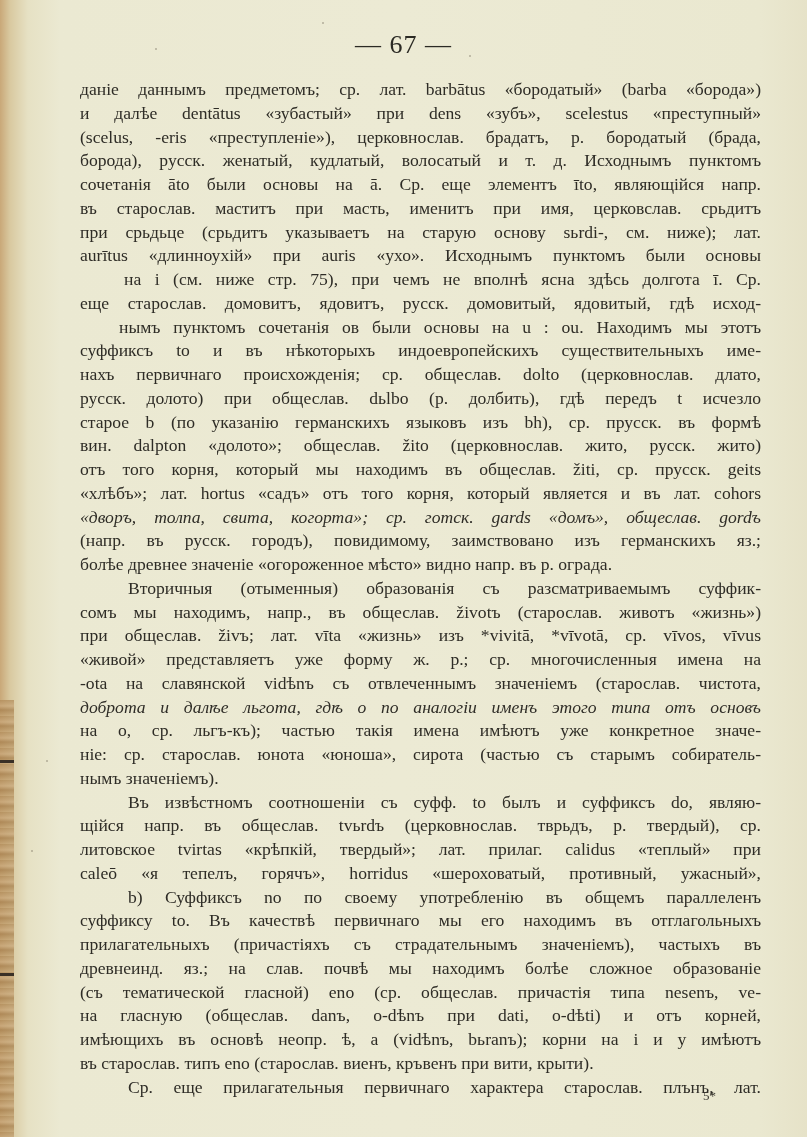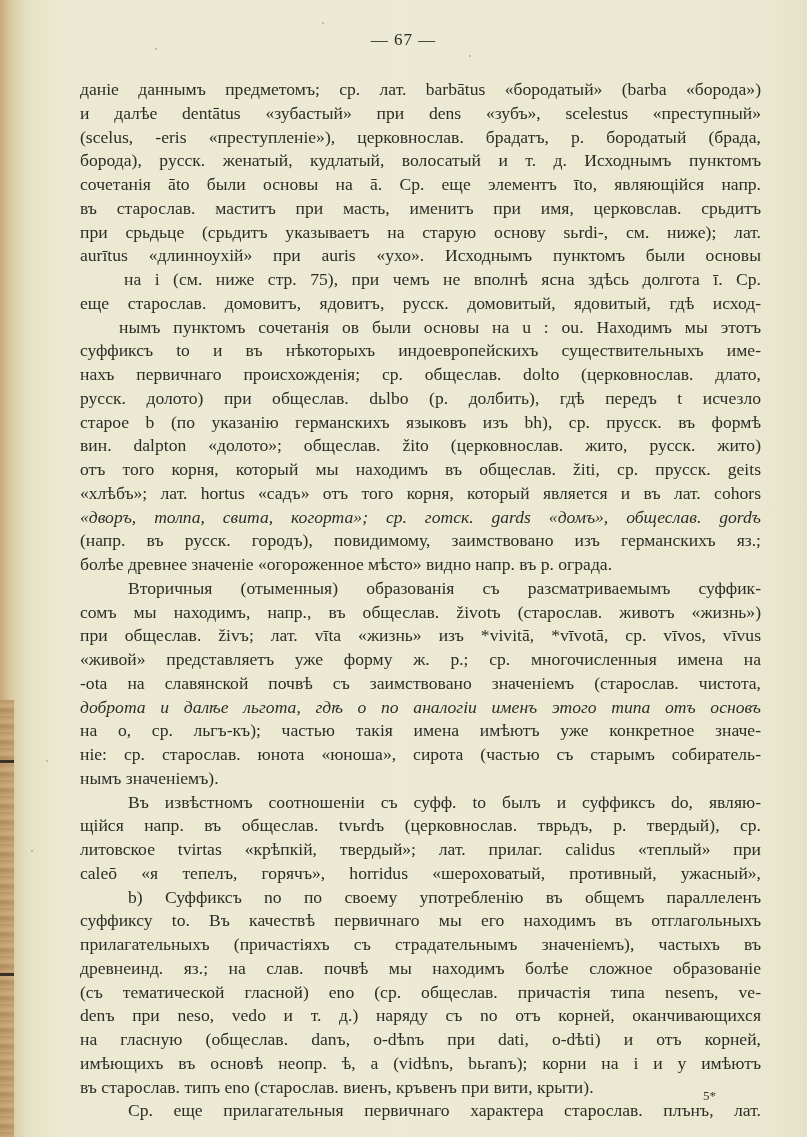--- a/index.html
+++ b/index.html
@@ -19,21 +19,21 @@
       background: repeating-linear-gradient(180deg, #b08a58 0px, #c9a77a 6px, #a67e4c 10px, #c2a070 16px);
       opacity: 0.75;
     }
     .binding-mark {
       position: absolute; left: 0; width: 14px; height: 3px; background: #3a3026;
     }
     .page-number {
       position: absolute; top: 30px; left: 0; width: 807px;
       text-align: center;
       font-family: "Liberation Serif", serif;
-      font-size: 17px; letter-spacing: 1px;
+      font-size: 26px; letter-spacing: 1px;
       color: #2b2a24;
     }
     .text-block {
       position: absolute; left: 80px; top: 78px; width: 681px;
       font-family: "Liberation Serif", serif;
       font-size: 17.6px;
       line-height: 23.75px;
       color: #2e2c26;
     }
     .line {
@@ -84,35 +84,34 @@
       <span class="line"><span style="word-spacing: 0px;">вин. dalpton «долото»; общеслав. žito (церковнослав. жито, русск. жито)</span></span>
       <span class="line"><span style="word-spacing: 0px;">отъ того корня, который мы находимъ въ общеслав. žiti, ср. прусск. geits</span></span>
       <span class="line"><span style="word-spacing: 0px;">«хлѣбъ»; лат. hortus «садъ» отъ того корня, который является и въ лат. cohors</span></span>
       <span class="line"><span style="word-spacing: 0px; font-style: italic;">«дворъ, толпа, свита, когорта»; ср. готск. gards «домъ», общеслав. gordъ</span></span>
       <span class="line"><span style="word-spacing: 0px;">(напр. въ русск. городъ), повидимому, заимствовано изъ германскихъ яз.;</span></span>
       <span class="line last" style="display: block;"><span>болѣе древнее значеніе «огороженное мѣсто» видно напр. въ р. ограда.</span></span>
       <span class="line indent"><span style="word-spacing: 0px;">Вторичныя (отыменныя) образованія съ разсматриваемымъ суффик-</span></span>
       <span class="line"><span style="word-spacing: 0px;">сомъ мы находимъ, напр., въ общеслав. životъ (старослав. животъ «жизнь»)</span></span>
       <span class="line"><span style="word-spacing: 0px;">при общеслав. živъ; лат. vīta «жизнь» изъ *vivitā, *vīvotā, ср. vīvos, vīvus</span></span>
       <span class="line"><span style="word-spacing: 0px;">«живой» представляетъ уже форму ж. р.; ср. многочисленныя имена на</span></span>
-      <span class="line"><span style="word-spacing: 0px;">-ota на славянской почвѣ съ заимствовано значеніемъ (старослав. чистота,</span></span>
+      <span class="line"><span style="word-spacing: 0px;">-ota на славянской vidѣnъ съ отвлеченнымъ значеніемъ (старослав. чистота,</span></span>
       <span class="line"><span style="word-spacing: 0px; font-style: italic;">доброта и далѣе льгота, гдѣ о по аналогіи именъ этого типа отъ основъ</span></span>
       <span class="line"><span style="word-spacing: 0px;">на о, ср. льгъ-къ); частью такія имена имѣютъ уже конкретное значе-</span></span>
       <span class="line"><span style="word-spacing: 0px;">ніе: ср. старослав. юнота «юноша», сирота (частью съ старымъ собиратель-</span></span>
       <span class="line last" style="display: block;"><span>нымъ значеніемъ).</span></span>
       <span class="line indent"><span style="word-spacing: 0px;">Въ извѣстномъ соотношеніи съ суфф. to былъ и суффиксъ do, являю-</span></span>
       <span class="line"><span style="word-spacing: 0px;">щійся напр. въ общеслав. tvьrdъ (церковнослав. тврьдъ, р. твердый), ср.</span></span>
       <span class="line"><span style="word-spacing: 0px;">литовское tvirtas «крѣпкій, твердый»; лат. прилаг. calidus «теплый» при</span></span>
       <span class="line"><span style="word-spacing: 0px;">caleō «я тепелъ, горячъ», horridus «шероховатый, противный, ужасный»,</span></span>
       <span class="line indent"><span style="word-spacing: 0px;">b) Суффиксъ no по своему употребленію въ общемъ параллеленъ</span></span>
       <span class="line"><span style="word-spacing: 0px;">суффиксу to. Въ качествѣ первичнаго мы его находимъ въ отглагольныхъ</span></span>
       <span class="line"><span style="word-spacing: 0px;">прилагательныхъ (причастіяхъ съ страдательнымъ значеніемъ), частыхъ въ</span></span>
       <span class="line"><span style="word-spacing: 0px;">древнеинд. яз.; на слав. почвѣ мы находимъ болѣе сложное образованіе</span></span>
       <span class="line"><span style="word-spacing: 0px;">(съ тематической гласной) eno (ср. общеслав. причастія типа nesenъ, ve-</span></span>
-      <span class="line"><span style="word-spacing: 0px;">denъ при neso, vedo и т. д.) наряду съ no отъ корней, оканчивающихся</span></span>
       <span class="line"><span style="word-spacing: 0px;">на гласную (общеслав. danъ, o-dѣnъ при dati, o-dѣti) и отъ корней,</span></span>
       <span class="line"><span style="word-spacing: 0px;">имѣющихъ въ основѣ неопр. ѣ, а (vidѣnъ, bьranъ); корни на i и y имѣютъ</span></span>
       <span class="line last" style="display: block;"><span>въ старослав. типъ eno (старослав. виенъ, кръвенъ при вити, крыти).</span></span>
       <span class="line indent"><span style="word-spacing: 0px;">Ср. еще прилагательныя первичнаго характера старослав. плънъ, лат.</span></span>
     </div>
 
   <div class="footer-sig">5*</div>
 </div>
 
 </body></html>

